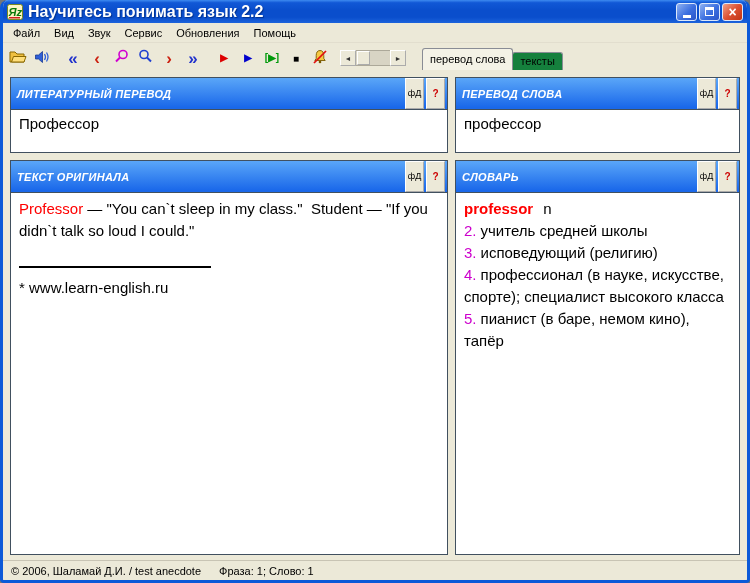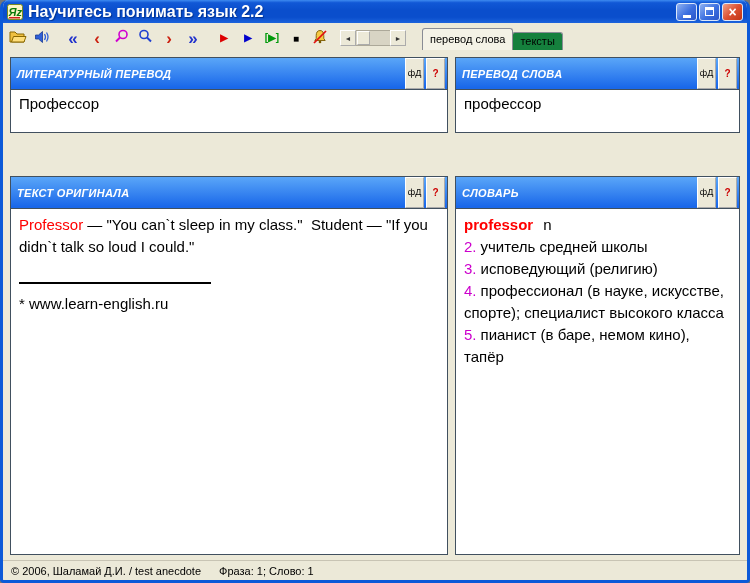--- a/index.html
+++ b/index.html
@@ -85,21 +85,21 @@
   .tab.active{ height:22px; padding-top:4px; background:#F4F2E6; position:relative; z-index:2; }
   .tab + .tab{ margin-left:-1px; }
 
   
   .main{ flex:1; display:flex; gap:7px; padding:4px 7px 5px; min-height:0; }
   .col{ display:flex; flex-direction:column; gap:7px; min-height:0; }
   .col-left{ flex:0 0 438px; }
   .col-right{ flex:1; }
   .panel{ display:flex; flex-direction:column; border:1px solid #41505F; min-height:0; background:#fff; }
   .panel.small{ flex:0 0 76px;justify-content:center; }
-  .panel.big{ flex:1;margin-top:36px; }
+  .panel.big{ flex:1; }
   .phead{
     flex:0 0 18px; display:flex; align-items:center; padding:0 2px 0 6px;
     background:linear-gradient(180deg,#5AA6F8 0%,#1A68EA 95%);
     border-bottom:1px solid #41505F;
   }
   .ptitle{ flex:1; color:#fff; font-size:11px; font-weight:bold; font-style:italic; letter-spacing:.3px; white-space:nowrap; }
   .pbtns{ display:flex; gap:2px; }
   .pbtn{
     width:19px; height:31px; font-size:9px; line-height:1;
     background:#ECE9D8; border:1px outset #fff; padding:0; font-family:inherit; cursor:default;
@@ -143,20 +143,28 @@
         </button>
       <button class="wbtn blue">
           <span class="maxbox"></span>
         </button>
       <button class="wbtn closeb">
           <span class="closex">×</span>
         </button>
     </span>
   </div>
 
+  <div class="menubar">
+    <span class="mitem">Файл</span>
+    <span class="mitem">Вид</span>
+    <span class="mitem">Звук</span>
+    <span class="mitem">Сервис</span>
+    <span class="mitem">Обновления</span>
+    <span class="mitem">Помощь</span>
+  </div>
 
   <div class="toolbar">
     <button class="tbtn">
       <span>
         <svg width="18" height="15" viewBox="0 0 18 15">
           <path d="M1 3 L6 3 L8 5 L15 5 L15 13 L1 13 Z" fill="#F0C040" stroke="#8A6800" stroke-width="1"></path>
           <path d="M2.5 13 L4.5 7.5 L17 7.5 L15 13 Z" fill="#FFDE7A" stroke="#8A6800" stroke-width="1"></path>
         </svg>
       </span>
     </button>

